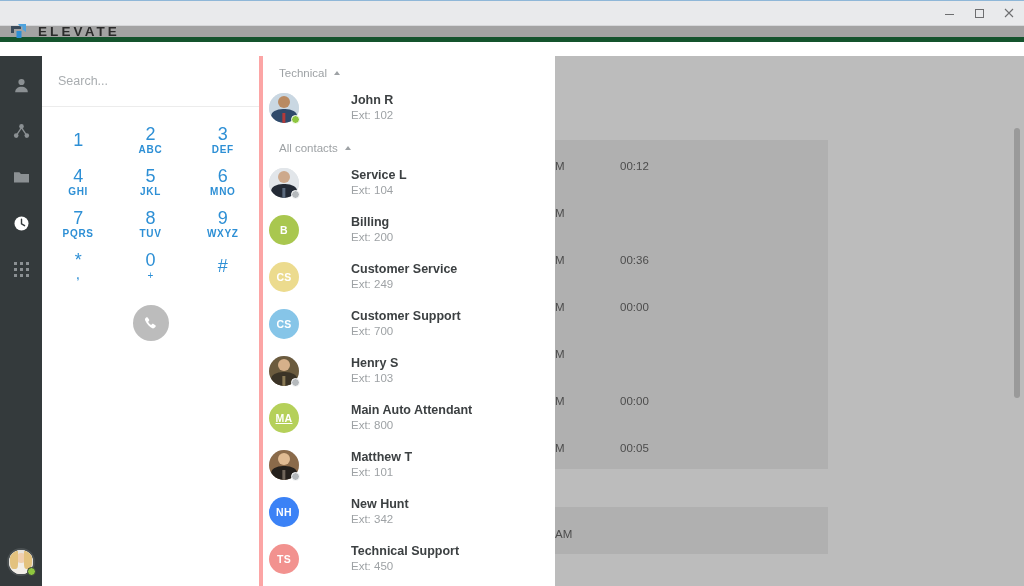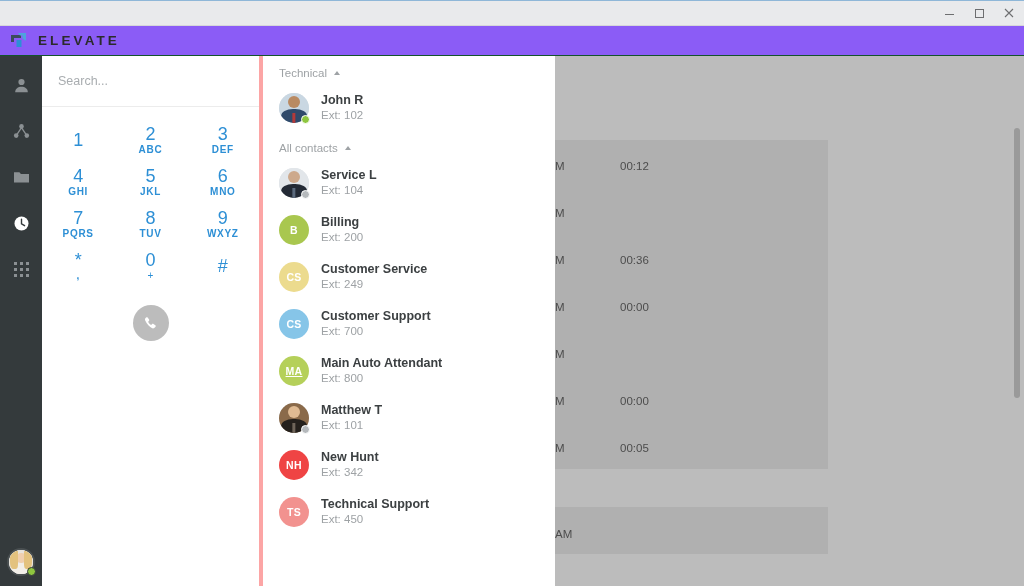--- a/index.html
+++ b/index.html
@@ -31,23 +31,23 @@
     display: flex; align-items: center; justify-content: center;
     color: #6d6e70;
     font-size: 13px; line-height: 1;
     cursor: default;
   }
   .win-btn svg { display: block; }
 
   
   .logobar {
     position: absolute; left: 0; top: 26px;
-    width: 1024px; height: 30px;
-    background: #8b5cf6;
-    border-bottom: 1px solid #14532d;
+    width: 1024px; height: 16px;
+    background: #a3a3a3;
+    border-bottom: 5px solid #14532d;
     display: flex; align-items: center;
     padding-left: 9px;
   }
   .logo-mark { width: 20px; height: 18px; margin-right: 9px; }
   .logo-text {
     font-size: 13.5px; font-weight: bold;
     letter-spacing: 3.1px;
     color: #2b2b2b;
   }
 
@@ -154,22 +154,23 @@
     margin-left: 7px;
     width: 0; height: 0;
     border-left: 3.5px solid transparent;
     border-right: 3.5px solid transparent;
     border-bottom: 4px solid #9ea2a5;
   }
 
   .contact {
     display: flex; align-items: center;
     height: 47px;
-    padding-left: 15px;
+    padding-left: 5px;
     cursor: pointer;
+    gap: 40px;
   }
   .c-avatar {
     position: relative;
     width: 30px; height: 30px; flex: 0 0 30px;
     margin-right: 12px;
   }
   .c-avatar .circ {
     width: 30px; height: 30px; border-radius: 50%;
     overflow: hidden;
     display: flex; align-items: center; justify-content: center;
@@ -476,20 +477,37 @@
         <div class="c-avatar">
           <div class="circ" style="background: rgb(134, 197, 232);">CS</div>
         </div>
         <div>
           <div class="c-name">Customer Support</div>
           <div class="c-ext">Ext: 700</div>
         </div>
       </div>
       <div class="contact">
         <div class="c-avatar">
+          <div class="circ">
+            <div class="photo">
+              <div class="sky" style="background:#6b5b3e"></div>
+              <div class="head" style="background:#d6b08a"></div>
+              <div class="body" style="background:#3a3326"></div>
+              <div class="tie" style="background:#8a7a55"></div>
+            </div>
+          </div>
+          <span class="pdot" style="background: rgb(181, 185, 188);"></span>
+        </div>
+        <div>
+          <div class="c-name">Henry S</div>
+          <div class="c-ext">Ext: 103</div>
+        </div>
+      </div>
+      <div class="contact">
+        <div class="c-avatar">
           <div class="circ" style="background: rgb(181, 208, 90); text-decoration: underline;">MA</div>
         </div>
         <div>
           <div class="c-name">Main Auto Attendant</div>
           <div class="c-ext">Ext: 800</div>
         </div>
       </div>
       <div class="contact">
         <div class="c-avatar">
           <div class="circ">
@@ -502,21 +520,21 @@
           </div>
           <span class="pdot" style="background: rgb(181, 185, 188);"></span>
         </div>
         <div>
           <div class="c-name">Matthew T</div>
           <div class="c-ext">Ext: 101</div>
         </div>
       </div>
       <div class="contact">
         <div class="c-avatar">
-          <div class="circ" style="background: #ef4444;">NH</div>
+          <div class="circ" style="background: #3b82f6;">NH</div>
         </div>
         <div>
           <div class="c-name">New Hunt</div>
           <div class="c-ext">Ext: 342</div>
         </div>
       </div>
       <div class="contact">
         <div class="c-avatar">
           <div class="circ" style="background: rgb(242, 146, 143);">TS</div>
         </div>

